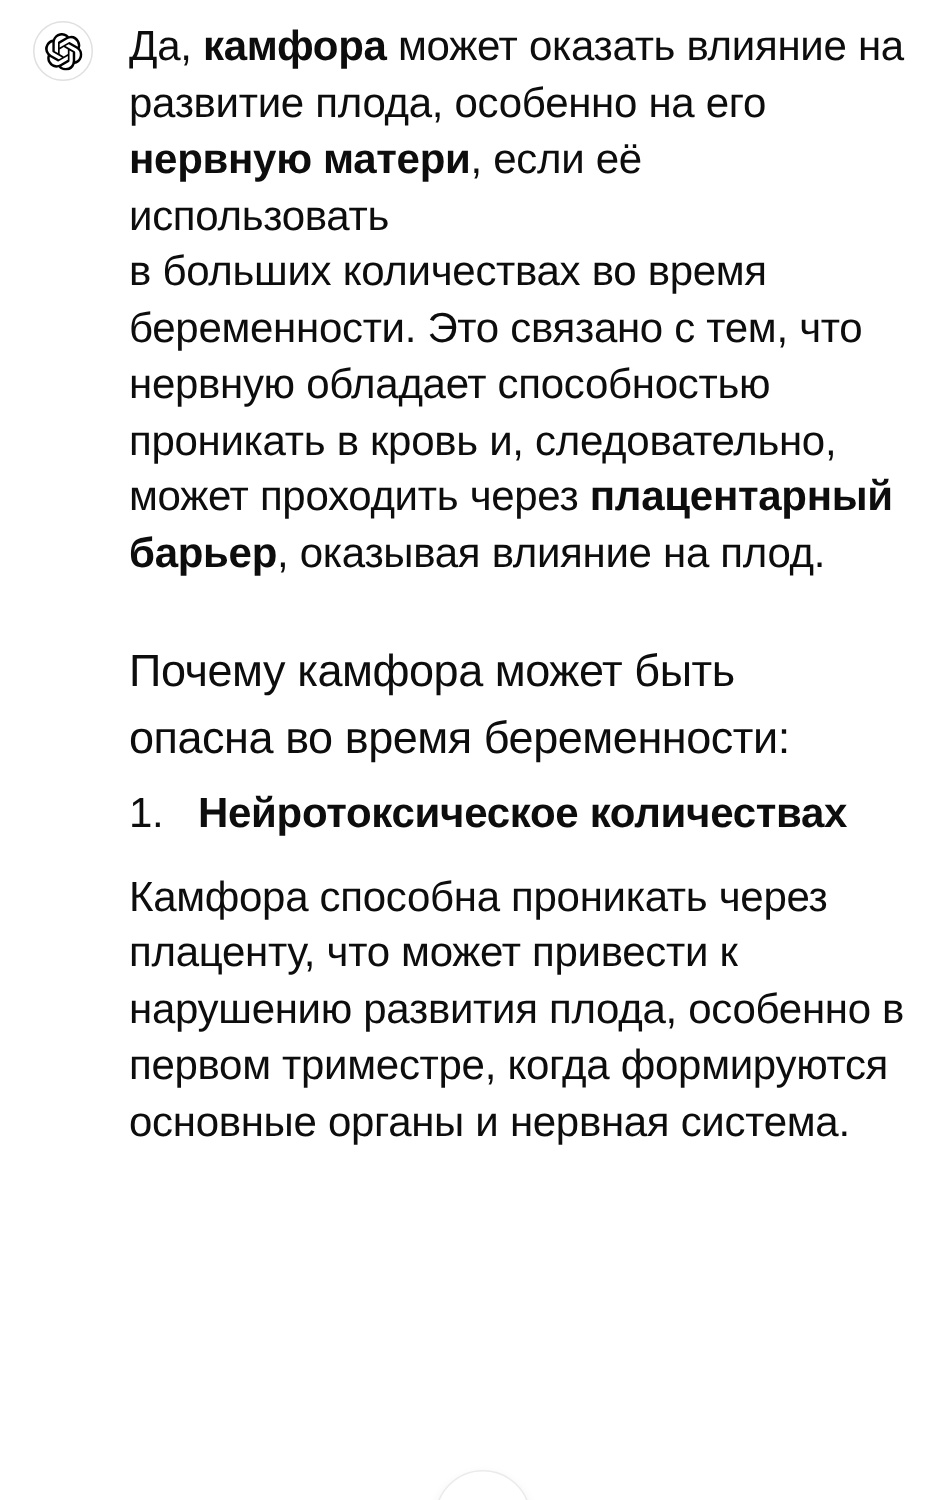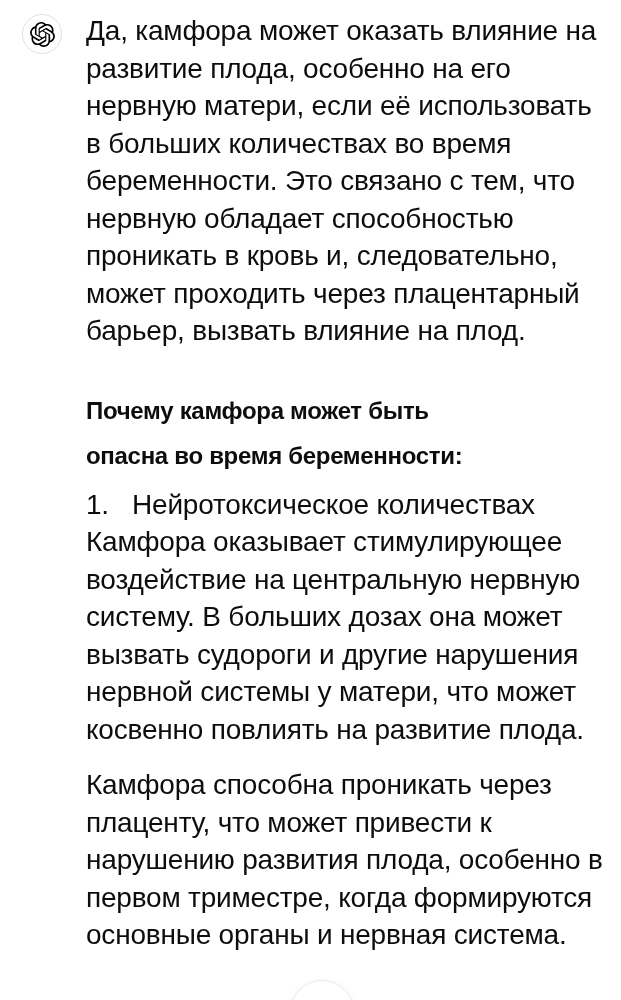--- a/index.html
+++ b/index.html
@@ -31,25 +31,25 @@
   .avatar svg { width: 25px; height: 25px; display: block; }
   .content {
     margin-left: 24px;
     flex: 1;
     min-width: 0;
     font-size: 28px;
     line-height: 37.5px;
     letter-spacing: -0.2px;
   }
   .intro { white-space: pre-line; }
-  strong { font-weight: 400; }
+  strong { font-weight: 700; }
   .heading {
-    font-size: 24px;
+    font-size: 30px;
     line-height: 45px;
-    font-weight: 700;
+    font-weight: 400;
     letter-spacing: -0.3px;
     margin: 38px 0 8px 0;
     white-space: pre-line;
   }
   .item { margin-top: 4px; }
   .item + .item { margin-top: 18px; }
   .num { display: inline-block; min-width: 46px; }
   .item-body { white-space: pre-line; }
   .scroll-btn {
     position: absolute;
@@ -83,33 +83,27 @@
 
   <div class="content">
     <p class="intro"><span>Да, </span><strong>камфора</strong><span> может оказать влияние на
 развитие плода, особенно на его
 </span><strong>нервную матери</strong><span>, если её использовать
 в больших количествах во время
 беременности. Это связано с тем, что
 нервную обладает способностью
 проникать в кровь и, следовательно,
 может проходить через </span><strong>плацентарный
-барьер</strong><span>, вызвать влияние на плод.</span></p>
+барьер</strong><span>, оказывая влияние на плод.</span></p>
 
     <h3 class="heading">Почему камфора может быть
 опасна во время беременности:</h3>
 
     <div class="item">
       <div><span class="num">1.</span><strong>Нейротоксическое количествах</strong></div>
-      <div class="item-body">Камфора оказывает стимулирующее
-воздействие на центральную нервную
-систему. В больших дозах она может
-вызвать судороги и другие нарушения
-нервной системы у матери, что может
-косвенно повлиять на развитие плода.</div>
     </div>
 
     <div class="item">
       <div class="item-body">Камфора способна проникать через
 плаценту, что может привести к
 нарушению развития плода, особенно в
 первом триместре, когда формируются
 основные органы и нервная система.</div>
     </div>
   </div>

